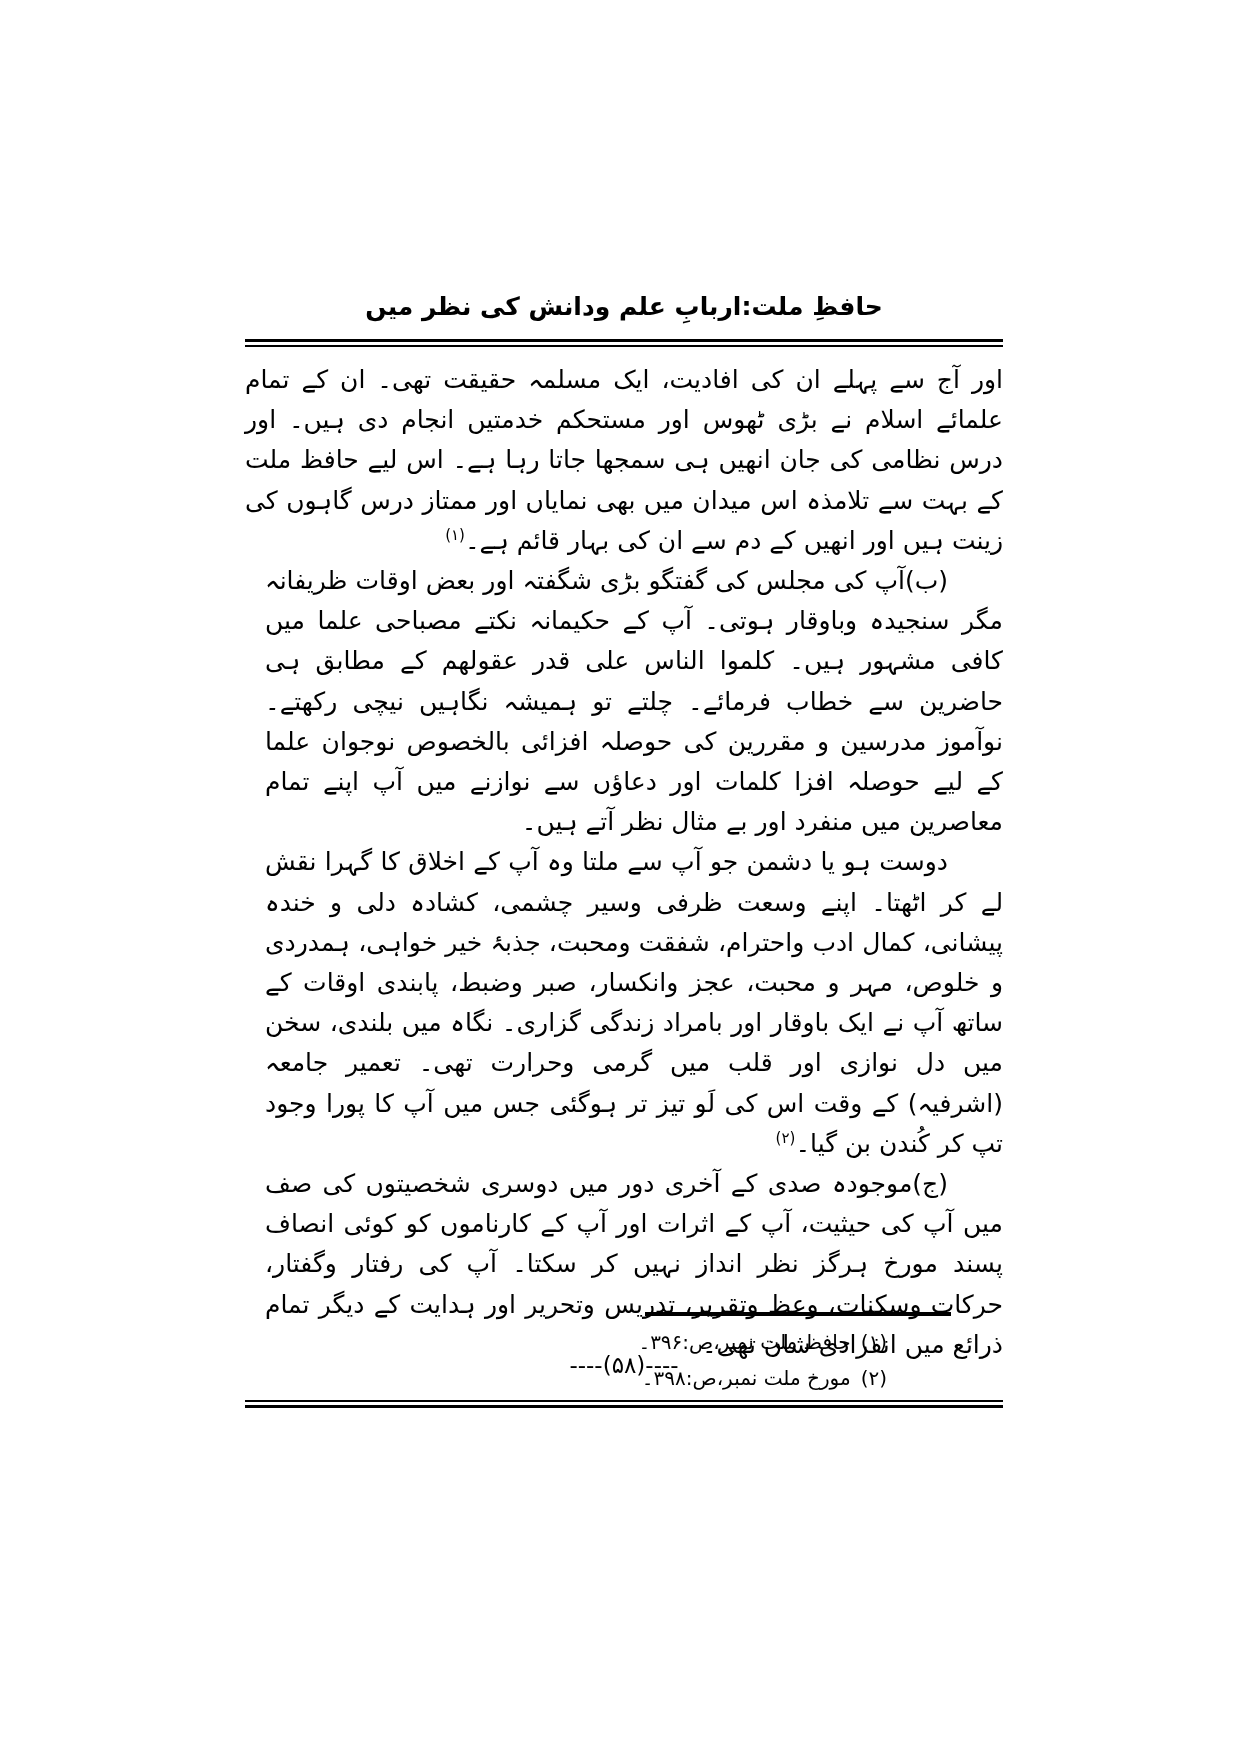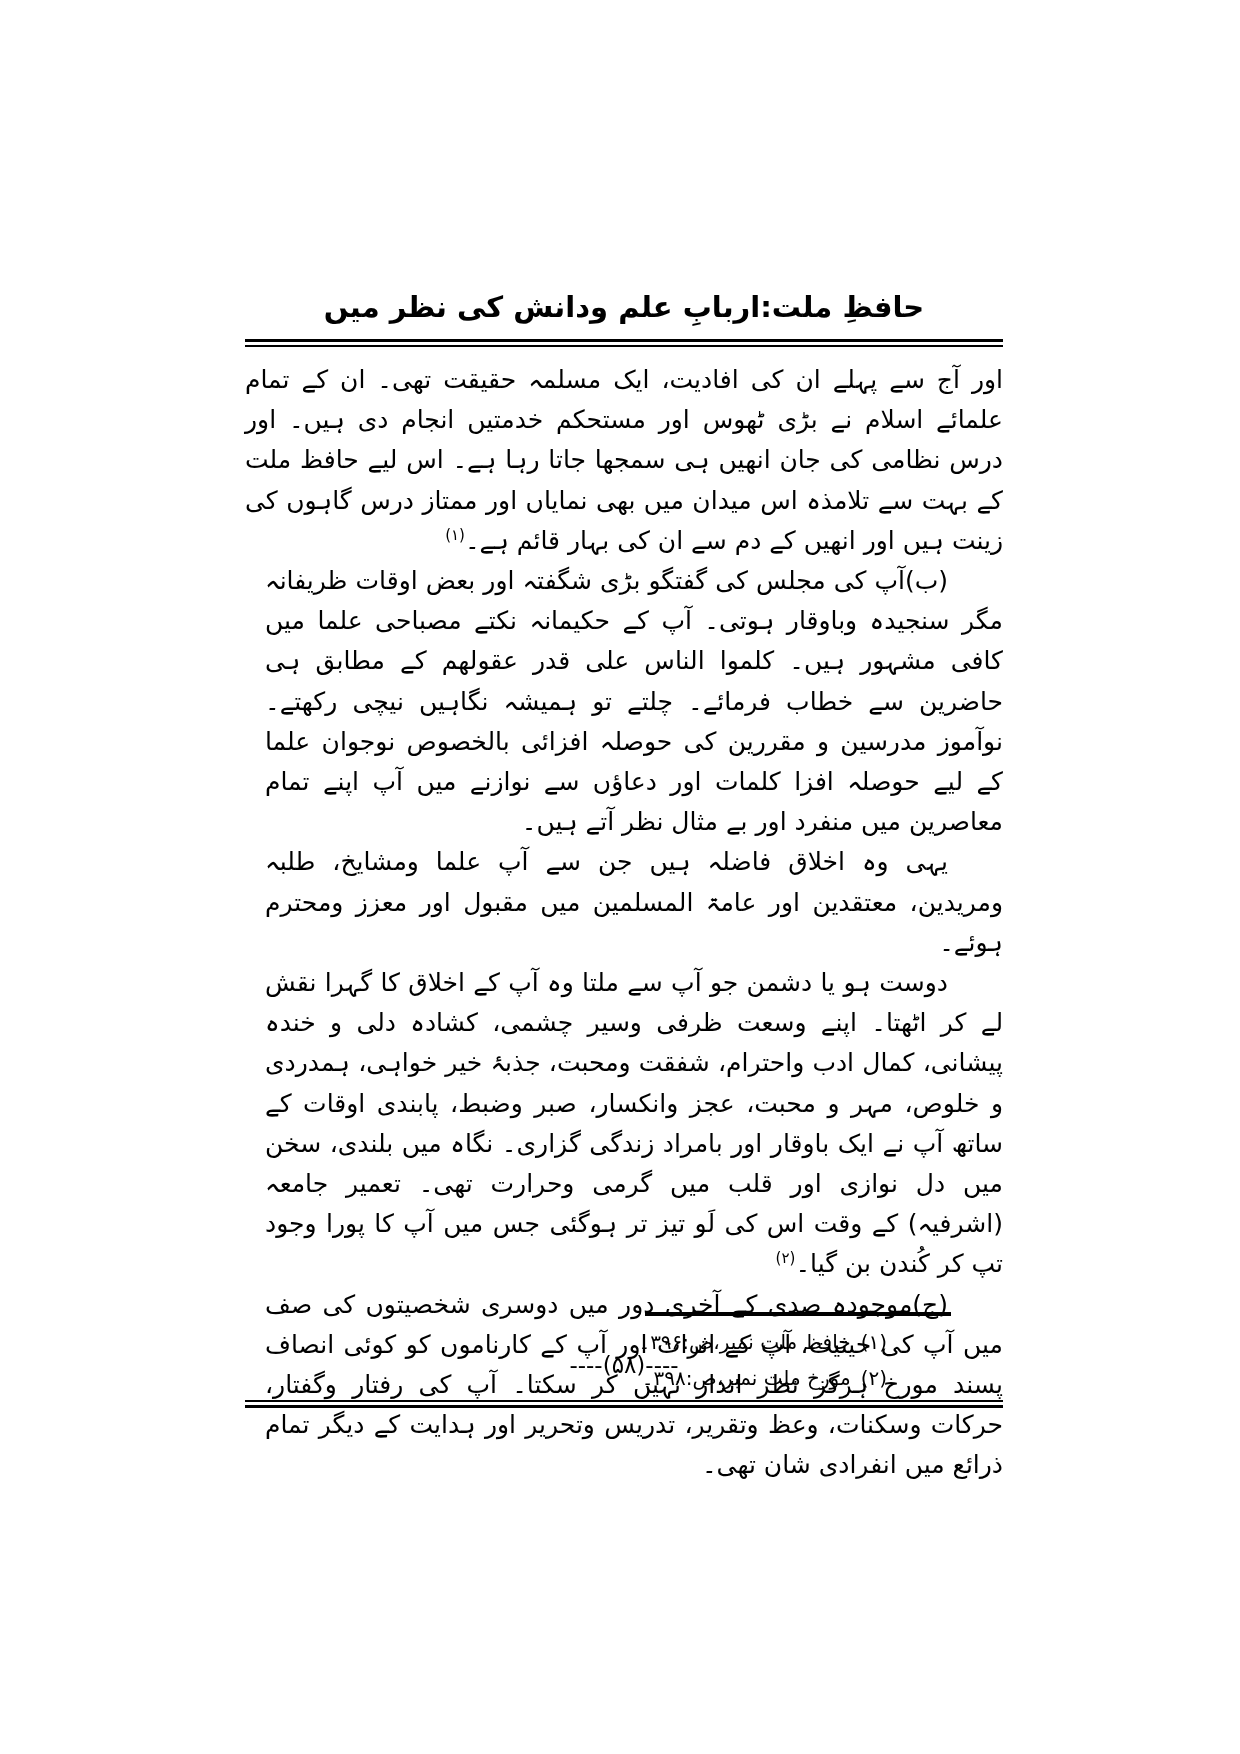--- a/index.html
+++ b/index.html
@@ -9,21 +9,21 @@
     margin:0;
     background:#ffffff;
     color:#000000;
     font-family:"DejaVu Sans", sans-serif;
     overflow:hidden;
   }
   .header-block { position:absolute; left:245px; top:280px; width:758px; }
   .page-title {
     direction:rtl;
     text-align:center;
-    font-size:29px;
+    font-size:25px;
     font-weight:bold;
     line-height:54px;
     white-space:nowrap;
   }
   .rule-double-top {
     margin-top:5px;
     height:3px;
     border-top:3px solid #000;
     border-bottom:2px solid #000;
   }
@@ -81,21 +81,20 @@
 <div class="sheet">
 
   <div class="header-block">
     <div class="page-title">حافظِ ملت:اربابِ علم ودانش کی نظر میں</div>
     <div class="rule-double-top"></div>
   </div>
 
   <div class="body-text">
     <p><span>اور آج سے پہلے ان کی افادیت، ایک مسلمہ حقیقت تھی۔ ان کے تمام علمائے اسلام نے بڑی ٹھوس اور مستحکم خدمتیں انجام دی ہیں۔ اور درس نظامی کی جان انھیں ہی سمجھا جاتا رہا ہے۔ اس لیے حافظ ملت کے بہت سے تلامذہ اس میدان میں بھی نمایاں اور ممتاز درس گاہوں کی زینت ہیں اور انھیں کے دم سے ان کی بہار قائم ہے۔</span><sup class="fn-marker">(۱)</sup></p>
     <p class="indent"><span>(ب)آپ کی مجلس کی گفتگو بڑی شگفتہ اور بعض اوقات ظریفانہ مگر سنجیدہ وباوقار ہوتی۔ آپ کے حکیمانہ نکتے مصباحی علما میں کافی مشہور ہیں۔ کلموا الناس علی قدر عقولھم کے مطابق ہی حاضرین سے خطاب فرمائے۔ چلتے تو ہمیشہ نگاہیں نیچی رکھتے۔ نوآموز مدرسین و مقررین کی حوصلہ افزائی بالخصوص نوجوان علما کے لیے حوصلہ افزا کلمات اور دعاؤں سے نوازنے میں آپ اپنے تمام معاصرین میں منفرد اور بے مثال نظر آتے ہیں۔</span></p>
-    <p class="indent"><span>یہی وہ اخلاق فاضلہ ہیں جن سے آپ علما ومشایخ، طلبہ ومریدین، معتقدین اور عامۃ المسلمین میں مقبول اور معزز ومحترم ہوئے۔</span></p>
     <p class="indent"><span>دوست ہو یا دشمن جو آپ سے ملتا وہ آپ کے اخلاق کا گہرا نقش لے کر اٹھتا۔ اپنے وسعت ظرفی وسیر چشمی، کشادہ دلی و خندہ پیشانی، کمال ادب واحترام، شفقت ومحبت، جذبۂ خیر خواہی، ہمدردی و خلوص، مہر و محبت، عجز وانکسار، صبر وضبط، پابندی اوقات کے ساتھ آپ نے ایک باوقار اور بامراد زندگی گزاری۔ نگاہ میں بلندی، سخن میں دل نوازی اور قلب میں گرمی وحرارت تھی۔ تعمیر جامعہ (اشرفیہ) کے وقت اس کی لَو تیز تر ہوگئی جس میں آپ کا پورا وجود تپ کر کُندن بن گیا۔</span><sup class="fn-marker">(۲)</sup></p>
     <p class="indent"><span>(ج)موجودہ صدی کے آخری دور میں دوسری شخصیتوں کی صف میں آپ کی حیثیت، آپ کے اثرات اور آپ کے کارناموں کو کوئی انصاف پسند مورخ ہرگز نظر انداز نہیں کر سکتا۔ آپ کی رفتار وگفتار، حرکات وسکنات، وعظ وتقریر، تدریس وتحریر اور ہدایت کے دیگر تمام ذرائع میں انفرادی شان تھی۔</span></p>
   </div>
 
   <div class="footnote-area">
     <div class="footnote-rule"></div>
     <div class="footnote-list">
       <div class="footnote-item">
         <span class="fn-num">(۱)</span><span>حافظ ملت نمبر،ص:۳۹۶۔</span>
       </div>

